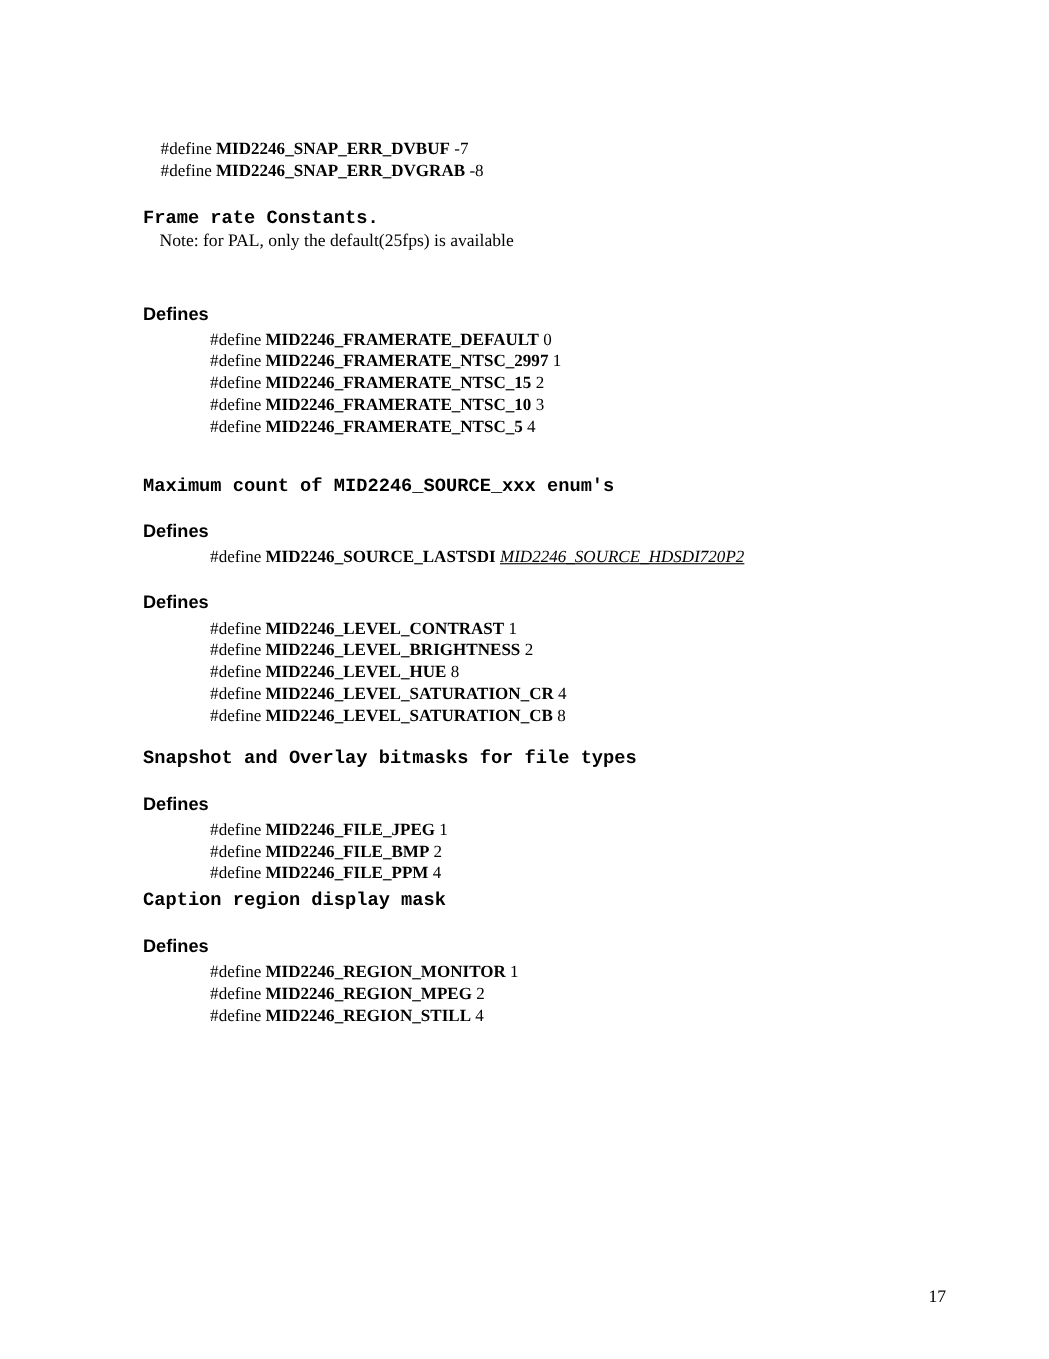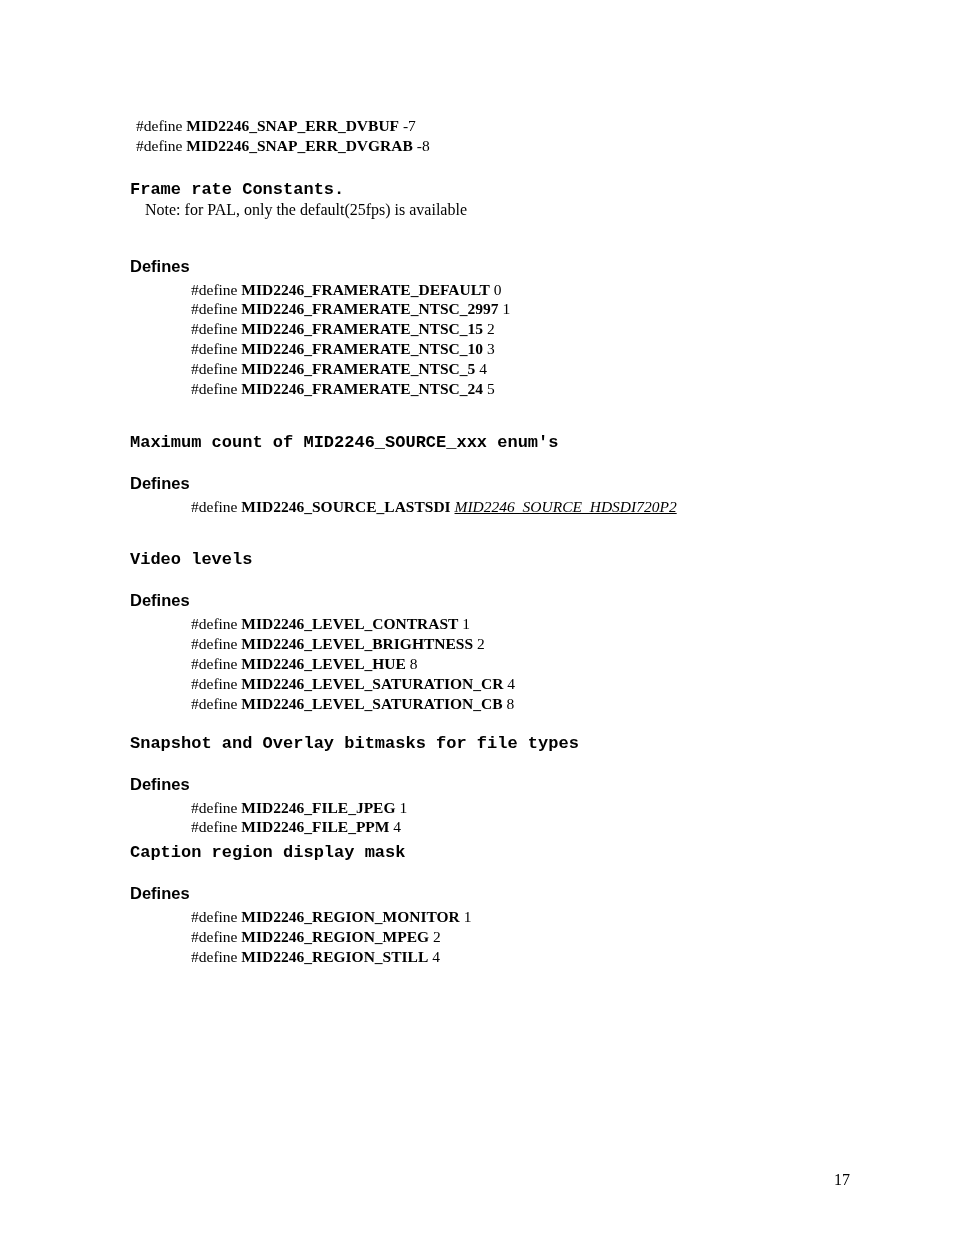--- a/index.html
+++ b/index.html
@@ -33,26 +33,26 @@
     margin: 24px 0 2px 0;
   }
   p.note {
     font-size: 16px;
     margin: 2px 0 0 15px;
   }
   h3.defines {
     font-family: Arial, Helvetica, sans-serif;
     font-weight: bold;
     font-size: 16.5px;
-    margin: 38px 0 4px 0;
+    margin: 48px 0 4px 0;
   }
-  .group { margin: 6px; }
+  .group { margin: 16px; }
   .pagenum {
     position: absolute;
-    right: 104px;
+    right: 94px;
     bottom: 46px;
     font-size: 16px;
     font-family: "Times New Roman", Times, serif;
   }
 </style>
 </head>
 <body>
 
 <div class="page">
 
@@ -63,43 +63,42 @@
 
   <h2 class="section">Frame rate Constants.</h2>
   <p class="note">Note: for PAL, only the default(25fps) is available</p>
   <h3 class="defines">Defines</h3>
   <div class="define-block">
     <div class="row"><span class="kw">#define</span> <span class="name">MID2246_FRAMERATE_DEFAULT</span>  <span class="val">0</span></div>
     <div class="row"><span class="kw">#define</span> <span class="name">MID2246_FRAMERATE_NTSC_2997</span>  <span class="val">1</span></div>
     <div class="row"><span class="kw">#define</span> <span class="name">MID2246_FRAMERATE_NTSC_15</span>  <span class="val">2</span></div>
     <div class="row"><span class="kw">#define</span> <span class="name">MID2246_FRAMERATE_NTSC_10</span>  <span class="val">3</span></div>
     <div class="row"><span class="kw">#define</span> <span class="name">MID2246_FRAMERATE_NTSC_5</span>  <span class="val">4</span></div>
-    <div class="row"><span class="kw">#define</span> <span class="name">MID2246_FRAMERATE_NTSC_24</span>  <span class="val">5</span></div>
   </div>
 
   <h2 class="section" style="margin-top:34px;">Maximum count of MID2246_SOURCE_xxx enum's</h2>
   <h3 class="defines" style="margin-top:22px;">Defines</h3>
   <div class="define-block">
     <div class="row"><span class="kw">#define</span> <span class="name">MID2246_SOURCE_LASTSDI</span>  <span class="val-ital">MID2246_SOURCE_HDSDI720P2</span></div>
   </div>
 
-  <h2 class="section" style="margin-top:34px;">Video levels</h2>
   <h3 class="defines" style="margin-top:22px;">Defines</h3>
   <div class="define-block">
     <div class="row"><span class="kw">#define</span> <span class="name">MID2246_LEVEL_CONTRAST</span>  <span class="val">1</span></div>
     <div class="row"><span class="kw">#define</span> <span class="name">MID2246_LEVEL_BRIGHTNESS</span>  <span class="val">2</span></div>
     <div class="row"><span class="kw">#define</span> <span class="name">MID2246_LEVEL_HUE</span>  <span class="val">8</span></div>
     <div class="row"><span class="kw">#define</span> <span class="name">MID2246_LEVEL_SATURATION_CR</span>  <span class="val">4</span></div>
     <div class="row"><span class="kw">#define</span> <span class="name">MID2246_LEVEL_SATURATION_CB</span>  <span class="val">8</span></div>
   </div>
 
   <h2 class="section" style="margin-top:20px;">Snapshot and Overlay bitmasks for file types</h2>
   <h3 class="defines" style="margin-top:22px;">Defines</h3>
   <div class="define-block">
     <div class="row"><span class="kw">#define</span> <span class="name">MID2246_FILE_JPEG</span>  <span class="val">1</span></div>
+    <div class="row"><span class="kw">#define</span> <span class="name">MID2246_FILE_BMP</span>  <span class="val">2</span></div>
     <div class="row"><span class="kw">#define</span> <span class="name">MID2246_FILE_PPM</span>  <span class="val">4</span></div>
   </div>
 
   <h2 class="section" style="margin-top:6px;">Caption region display mask</h2>
   <h3 class="defines" style="margin-top:22px;">Defines</h3>
   <div class="define-block">
     <div class="row"><span class="kw">#define</span> <span class="name">MID2246_REGION_MONITOR</span>  <span class="val">1</span></div>
     <div class="row"><span class="kw">#define</span> <span class="name">MID2246_REGION_MPEG</span>  <span class="val">2</span></div>
     <div class="row"><span class="kw">#define</span> <span class="name">MID2246_REGION_STILL</span>  <span class="val">4</span></div>
   </div>

